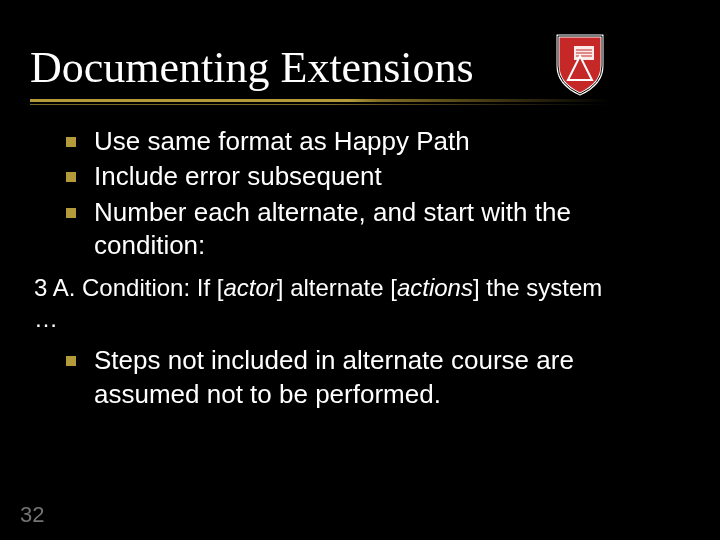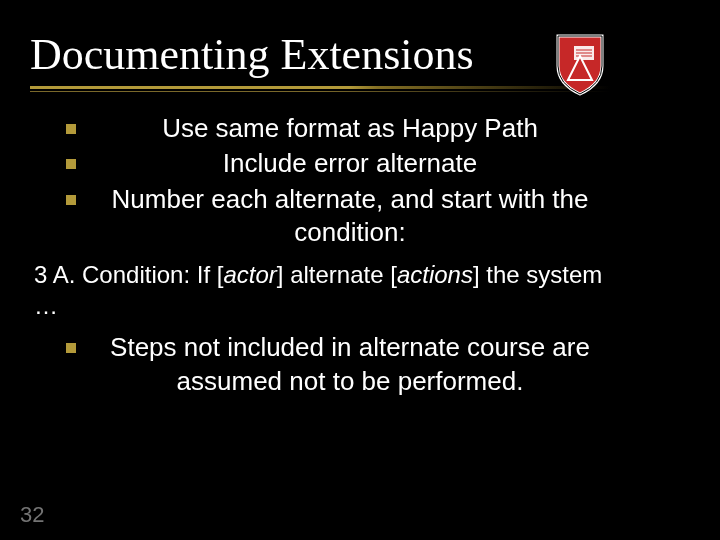--- a/index.html
+++ b/index.html
@@ -10,21 +10,21 @@
     background: #000;
     color: #fff;
     font-family: Arial, Helvetica, sans-serif;
     overflow: hidden;
   }
   .slide {
     position: relative;
     width: 640px;
     height: 540px;
     box-sizing: border-box;
-    padding: 23px 30px 10px 30px;
+    padding: 36px 30px 10px 30px;
   }
   .title {
     font-family: "Times New Roman", Times, serif;
     font-size: 44px;
     color: #fff;
     margin: 6px 0 6px 0;
     font-weight: normal;
   }
   .rule {
     height: 3px;
@@ -45,21 +45,20 @@
     list-style: none;
     margin: 0 0 10px 0;
     padding: 0 4px 0 36px;
   }
   .bullet-list li {
     position: relative;
     font-size: 26px;
     line-height: 1.28;
     margin: 0 0 2px 0;
     padding-left: 28px;
-    text-align: center;
   }
   .bullet-list li::before {
     content: "";
     position: absolute;
     left: 0;
     top: 12px;
     width: 10px;
     height: 10px;
     background: #b39a3a;
   }
@@ -104,21 +103,21 @@
   </div>
 
   <h1 class="title">Documenting Extensions</h1>
   <div class="rule"></div>
   <div class="rule2"></div>
 
   <div class="content">
 
     <ul class="bullet-list">
       <li>Use same format as Happy Path</li>
-      <li>Include error alternate</li>
+      <li>Include error subsequent</li>
       <li>Number each alternate, and start with the condition:</li>
     </ul>
 
     <div class="condition-line">
       <span>3 A. Condition: If [</span><span class="italic">actor</span><span>] alternate [</span><span class="italic">actions</span><span>] the system …</span>
     </div>
 
     <ul class="bullet-list">
       <li>Steps not included in alternate course are assumed not to be performed.</li>
     </ul>

